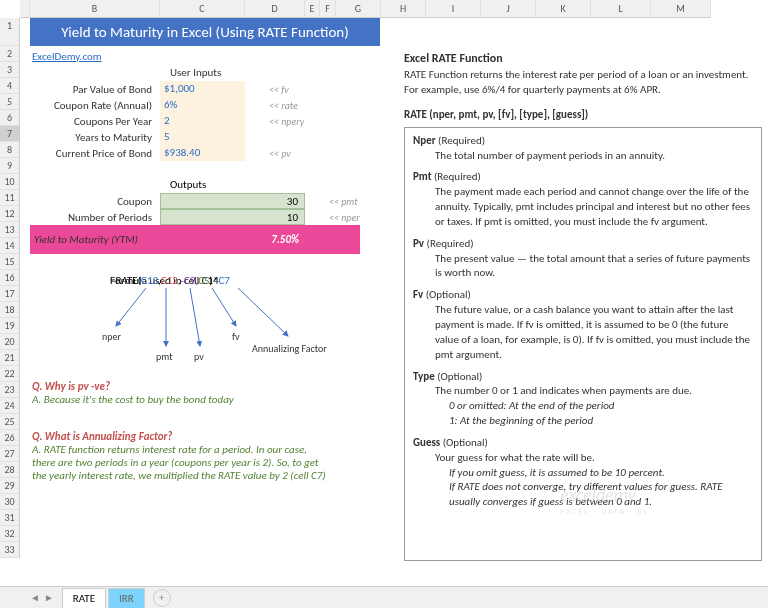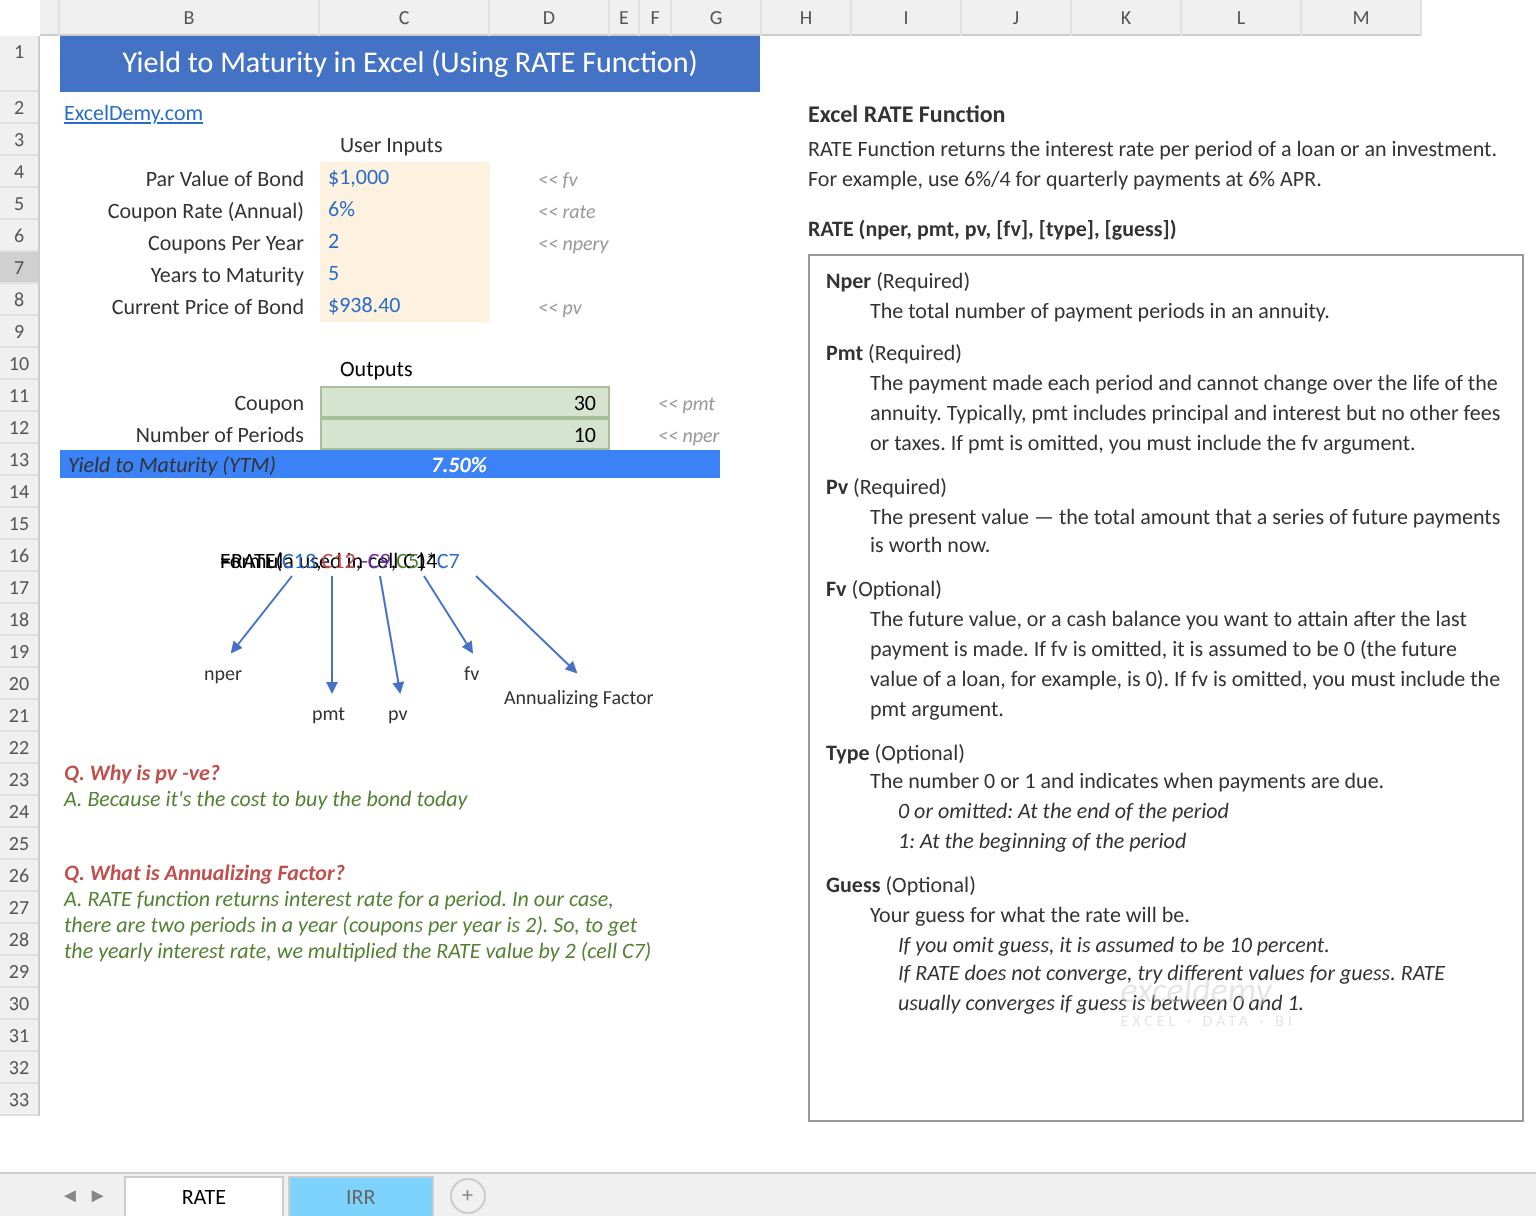--- a/index.html
+++ b/index.html
@@ -16,43 +16,43 @@
 .uihdr{position:absolute;left:150px;top:48px;font-size:11px;color:#333}
 .inputs{position:absolute;left:10px;top:63px}
 .irow{height:16px;display:flex;align-items:center}
 .ilbl{width:130px;text-align:right;padding-right:8px;font-size:11px;color:#333}
 .ival{width:85px;background:#fdf2e0;padding-left:4px;color:#2a6dc9;font-size:11px;height:16px;line-height:16px}
 .ihint{padding-left:24px;color:#999;font-style:italic;font-size:10px}
 .ohdr{position:absolute;left:150px;top:160px;font-size:11px}
 .outputs{position:absolute;left:10px;top:175px}
 .orow{height:16px;display:flex;align-items:center}
 .oval{width:145px;background:#d5e3cf;text-align:right;padding-right:6px;height:16px;line-height:16px;border:1px solid #a8c099}
-.ytmrow{background:#3b82f6;color:#fff;font-style:italic;height:14px}
+.ytmrow{background:#ec4899;color:#fff;font-style:italic;height:29px}
 .ytmlbl{padding-left:4px}
-.ytmval{width:145px;text-align:center;padding-right:6px;font-weight:bold}
+.ytmval{width:145px;text-align:right;padding-right:6px;font-weight:bold}
 .formula-label{position:absolute;left:90px;top:256px;font-size:11px}
 .formula-text{position:absolute;left:90px;top:256px;font-size:11px}
 .fc-blue{color:#2a6dc9}.fc-red{color:#c0504d}.fc-green{color:#548235}.fc-purple{color:#7030a0}
 svg.arrows{position:absolute;left:58px;top:266px;width:260px;height:80px}
 .arr-lbl{position:absolute;font-size:10px;color:#333}
 .qa{position:absolute;left:12px;font-size:11px;font-style:italic}
 .qq{color:#c0504d;font-weight:bold}
 .qa-a{color:#548235}
 .right{position:absolute;left:384px;top:32px;width:358px;font-size:11px;color:#333;line-height:1.35}
 .right h3{font-size:12px;font-weight:bold;margin-bottom:2px}
 .right .sig{font-weight:bold;margin:10px 0 4px}
 .argbox{border:1px solid #999;padding:6px 8px;margin-top:2px;height:434px}
 .arg{margin-bottom:7px}
 .arg b{font-size:11px}
 .arg .d{padding-left:22px}
 .arg .dd{padding-left:36px;font-style:italic}
 .watermark{position:absolute;right:120px;bottom:70px;font-size:18px;color:#ccc;font-style:italic;opacity:0.5}
 .watermark small{display:block;font-size:8px;letter-spacing:2px;font-style:normal}
 .tabs{position:absolute;bottom:0;left:0;right:0;height:22px;background:#f0f0f0;border-top:1px solid #ccc;display:flex;align-items:center;padding-left:30px}
-.tab{padding:3px 28px;font-size:11px;border:1px solid #ccc;background:#fff;margin-right:2px;border-bottom:none}
+.tab{padding:3px 10px;font-size:11px;border:1px solid #ccc;background:#fff;margin-right:2px;border-bottom:none}
 .tab.inactive{background:#7dd3fc;color:#666}
 .plus{width:18px;height:18px;border:1px solid #ccc;border-radius:50%;text-align:center;line-height:16px;margin-left:6px;color:#888;font-size:11px}
 .tabnav{margin-right:8px;color:#888;font-size:10px;display:flex;gap:4px}
 </style>
 </head>
 <body>
 
 <div class="col-headers">
   <div class="ch chA"></div>
   <div class="ch chB">B</div>

